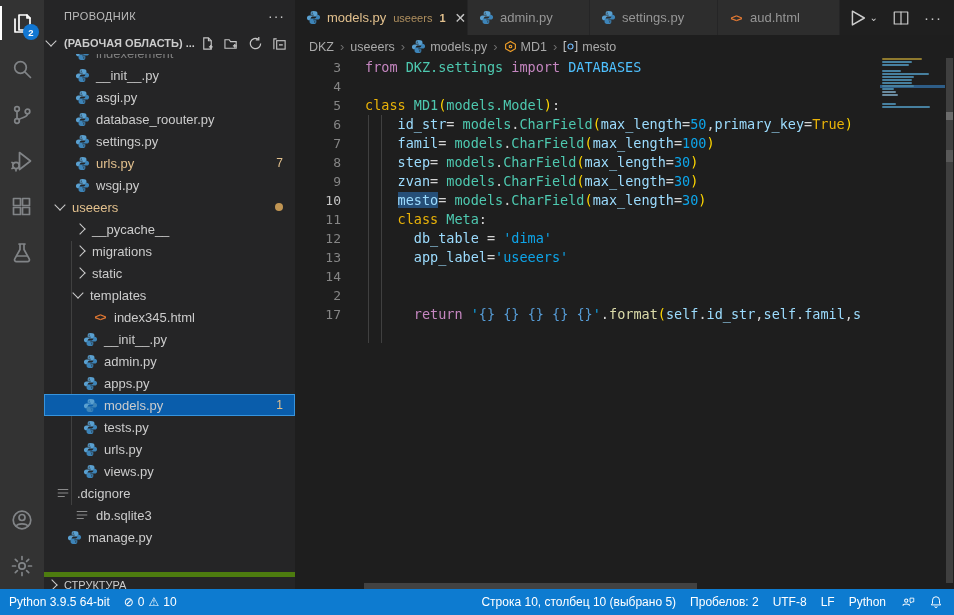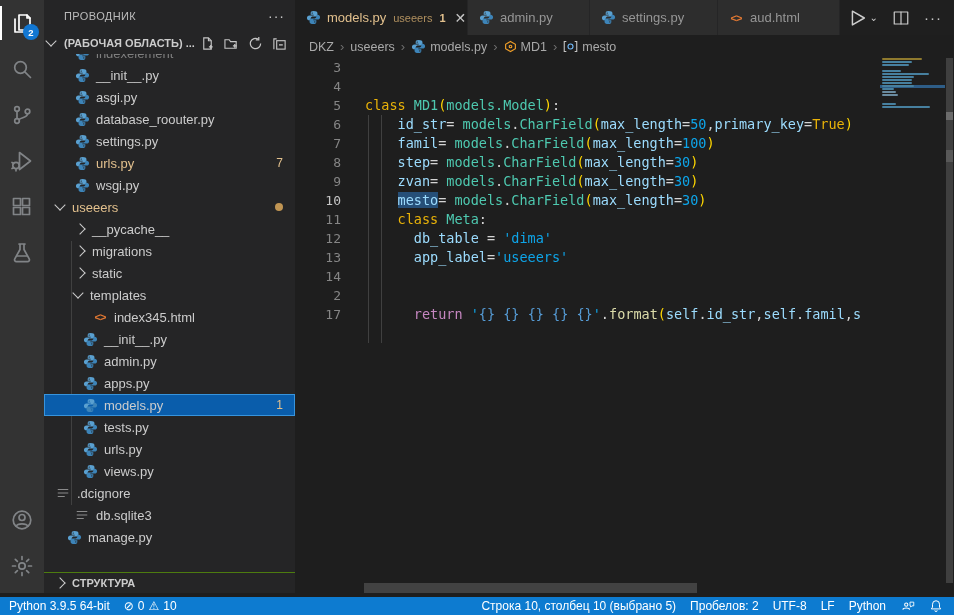--- a/index.html
+++ b/index.html
@@ -34,21 +34,21 @@
   .trow.strike .tlabel { color:#7f7f7f; text-decoration:line-through; }
   .trow.selected { background:#0a5dab; outline:1px solid #3794dd; outline-offset:-1px; }
   .ticon { width:16px; height:16px; margin-right:6px; flex:0 0 auto; display:flex; align-items:center; justify-content:center; }
   .chev { width:8px; height:8px; border-right:1.4px solid #cccccc; border-bottom:1.4px solid #cccccc; margin-right:8px; flex:0 0 auto; }
   .chev.closed { transform:rotate(-45deg); margin-left:2px; }
   .chev.open { transform:rotate(45deg); margin-top:-4px; }
   .tbadge { margin-left:auto; margin-right:12px; font-size:12px; color:#e2c08d; }
   .tbadge.dot { width:8px; height:8px; border-radius:50%; background:#c09553; }
   .html-glyph { color:#e37933; font-weight:bold; font-size:11px; letter-spacing:-1px; }
 
-  #sb-outline { position:absolute; left:0; right:0; bottom:0; height:21px; border-top:1px solid #4d7c0f; display:flex; align-items:center; padding-left:12px; font-size:11px; font-weight:bold; color:#cccccc; cursor:pointer; background:#252526; }
+  #sb-outline { position:absolute; left:0; right:0; bottom:0; height:21px; border-top:5px solid #4d7c0f; display:flex; align-items:center; padding-left:4px; font-size:11px; font-weight:normal; color:#cccccc; cursor:pointer; background:#252526; }
 
   
   #editor { position:absolute; left:295px; right:0; top:0; bottom:22px; background:#1e1e1e; }
 
   #tabbar { position:absolute; left:0; right:0; top:0; height:35px; background:#252526; display:flex; }
   .tab { display:flex; align-items:center; padding:0 10px; font-size:13px; color:#969696; background:#2d2d2d; border-right:1px solid #252526; cursor:pointer; white-space:nowrap; }
   .tab .ticon { margin-right:6px; }
   .tab.active { background:#1e1e1e; color:#e2c08d; }
   .tab-desc { font-size:11px; color:#b0905f; margin-left:7px; }
   .tab-badge { font-size:11px; font-weight:bold; color:#e2c08d; margin-left:7px; }
@@ -77,21 +77,21 @@
   #minimap { position:absolute; right:9px; top:35px; width:65px; bottom:0; background:#1e1e1e; cursor:pointer; }
   #minimap-inner { position:absolute; left:2px; right:2px; top:23px; }
   .mm-row { height:2px; margin-bottom:1px; border-radius:1px; }
   #mm-sel { position:absolute; left:0; right:0; height:3px; background:#2e5d87; }
   #vruler { position:absolute; right:0; top:35px; width:9px; bottom:0; }
   #vthumb { position:absolute; left:1px; right:1px; top:23px; height:525px; background:#3f3f3f; cursor:pointer; }
   .vmark { position:absolute; left:1px; right:1px; background:#6b6b6b; }
   #hscroll { position:absolute; left:69px; top:583px; width:333px; height:10px; background:#424242; cursor:pointer; }
 
   
-  #statusbar { position:absolute; left:0; right:0; bottom:0; height:18px; background:#0d7bd0; color:#ffffff; display:flex; align-items:stretch; font-size:12px; z-index:6; }
+  #statusbar { position:absolute; left:0; right:0; bottom:0; height:26px; background:#0d7bd0; color:#ffffff; display:flex; align-items:stretch; font-size:12px; z-index:6; }
   .st-item { display:flex; align-items:center; gap:4px; padding:0 7px; cursor:pointer; white-space:nowrap; }
   #st-left { display:flex; padding-left:2px; }
   #st-right { display:flex; margin-left:auto; padding-right:4px; }
   .st-ic { font-size:12px; }
 </style>
 </head>
 <body>
 
 <div id="activitybar">
   <div class="ab-group" id="ab-top">
@@ -494,21 +494,21 @@
         <span class="cicon">
           <svg width="15" height="13" viewBox="0 0 18 14" fill="none">
             <path d="M4 1H1.5v12H4M14 1h2.5v12H14" stroke="#c5c5c5" stroke-width="1.3"></path>
             <circle cx="9" cy="7" r="3" stroke="#75beff" stroke-width="1.3"></circle>
           </svg>
         </span>
         <span>mesto</span>
       </span>
     </div>
   <div id="code-area">
-      <div class="code-row"><span class="lnum">3</span><span class="lspace"></span></div>
+      <div class="code-row"><span class="lnum">3</span><span class="lspace"></span><span class="ltext"><span class="tk-k">from </span><span class="tk-t">DKZ.settings</span><span class="tk-k"> import </span><span class="tk-c">DATABASES</span></span></div>
       <div class="code-row"><span class="lnum">4</span><span class="lspace"></span><span class="ltext"></span></div>
       <div class="code-row"><span class="lnum">5</span><span class="lspace"></span><span class="ltext"><span class="tk-b">class </span><span class="tk-t">MD1</span><span class="tk-p">(</span><span class="tk-t">models.Model</span><span class="tk-p">)</span><span class="tk-o">:</span></span></div>
       <div class="code-row"><span class="lnum">6</span><span class="lspace"></span><span class="ltext"><span class="tk-o">    </span><span class="tk-v">id_str</span><span class="tk-o">= </span><span class="tk-t">models</span><span class="tk-o">.</span><span class="tk-t">CharField</span><span class="tk-p">(</span><span class="tk-v">max_length</span><span class="tk-o">=</span><span class="tk-n">50</span><span class="tk-o">,</span><span class="tk-v">primary_key</span><span class="tk-o">=</span><span class="tk-b">True</span><span class="tk-p">)</span></span></div>
       <div class="code-row"><span class="lnum">7</span><span class="lspace"></span><span class="ltext"><span class="tk-o">    </span><span class="tk-v">famil</span><span class="tk-o">= </span><span class="tk-t">models</span><span class="tk-o">.</span><span class="tk-t">CharField</span><span class="tk-p">(</span><span class="tk-v">max_length</span><span class="tk-o">=</span><span class="tk-n">100</span><span class="tk-p">)</span></span></div>
       <div class="code-row"><span class="lnum">8</span><span class="lspace"></span><span class="ltext"><span class="tk-o">    </span><span class="tk-v">step</span><span class="tk-o">= </span><span class="tk-t">models</span><span class="tk-o">.</span><span class="tk-t">CharField</span><span class="tk-p">(</span><span class="tk-v">max_length</span><span class="tk-o">=</span><span class="tk-n">30</span><span class="tk-p">)</span></span></div>
       <div class="code-row"><span class="lnum">9</span><span class="lspace"></span><span class="ltext"><span class="tk-o">    </span><span class="tk-v">zvan</span><span class="tk-o">= </span><span class="tk-t">models</span><span class="tk-o">.</span><span class="tk-t">CharField</span><span class="tk-p">(</span><span class="tk-v">max_length</span><span class="tk-o">=</span><span class="tk-n">30</span><span class="tk-p">)</span></span></div>
       <div class="code-row"><span class="lnum active">10</span><span class="lspace"></span><span class="ltext"><span class="tk-o">    </span><span class="tk-sel">mesto</span><span class="tk-o">= </span><span class="tk-t">models</span><span class="tk-o">.</span><span class="tk-t">CharField</span><span class="tk-p">(</span><span class="tk-v">max_length</span><span class="tk-o">=</span><span class="tk-n">30</span><span class="tk-p">)</span></span></div>
       <div class="code-row"><span class="lnum">11</span><span class="lspace"></span><span class="ltext"><span class="tk-o">    </span><span class="tk-b">class </span><span class="tk-t">Meta</span><span class="tk-o">:</span></span></div>
       <div class="code-row"><span class="lnum">12</span><span class="lspace"></span><span class="ltext"><span class="tk-o">      </span><span class="tk-v">db_table</span><span class="tk-o"> = </span><span class="tk-s">'dima'</span></span></div>
       <div class="code-row"><span class="lnum">13</span><span class="lspace"></span><span class="ltext"><span class="tk-o">      </span><span class="tk-v">app_label</span><span class="tk-o">=</span><span class="tk-s">'useeers'</span></span></div>

